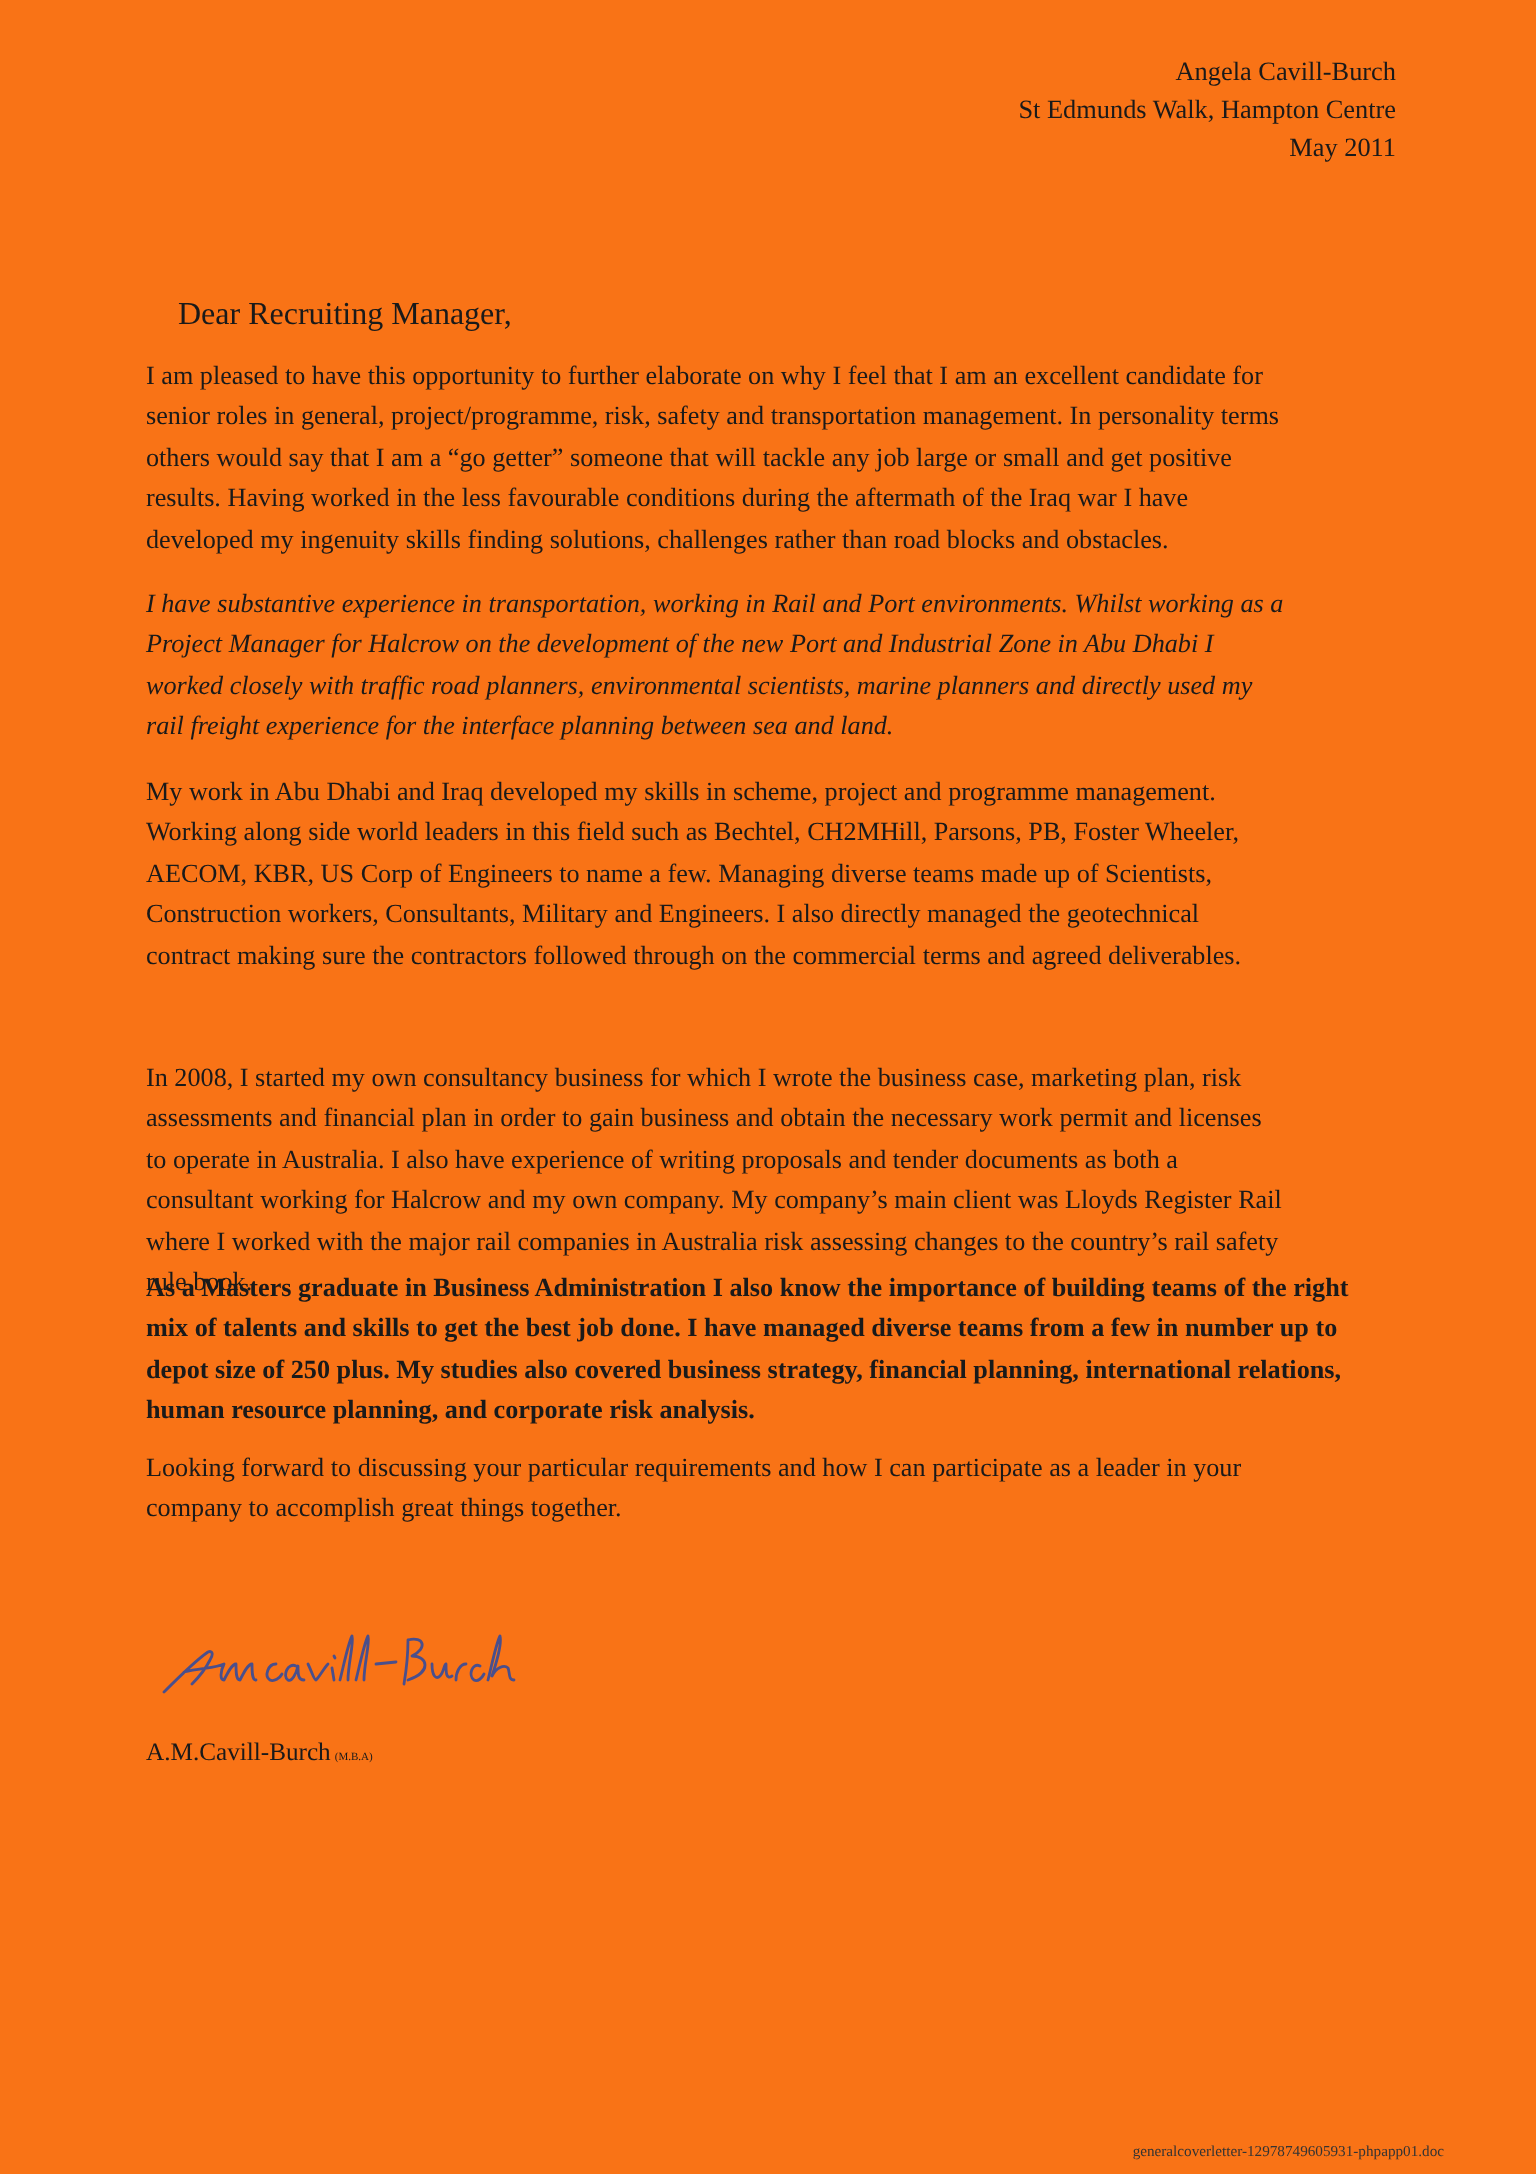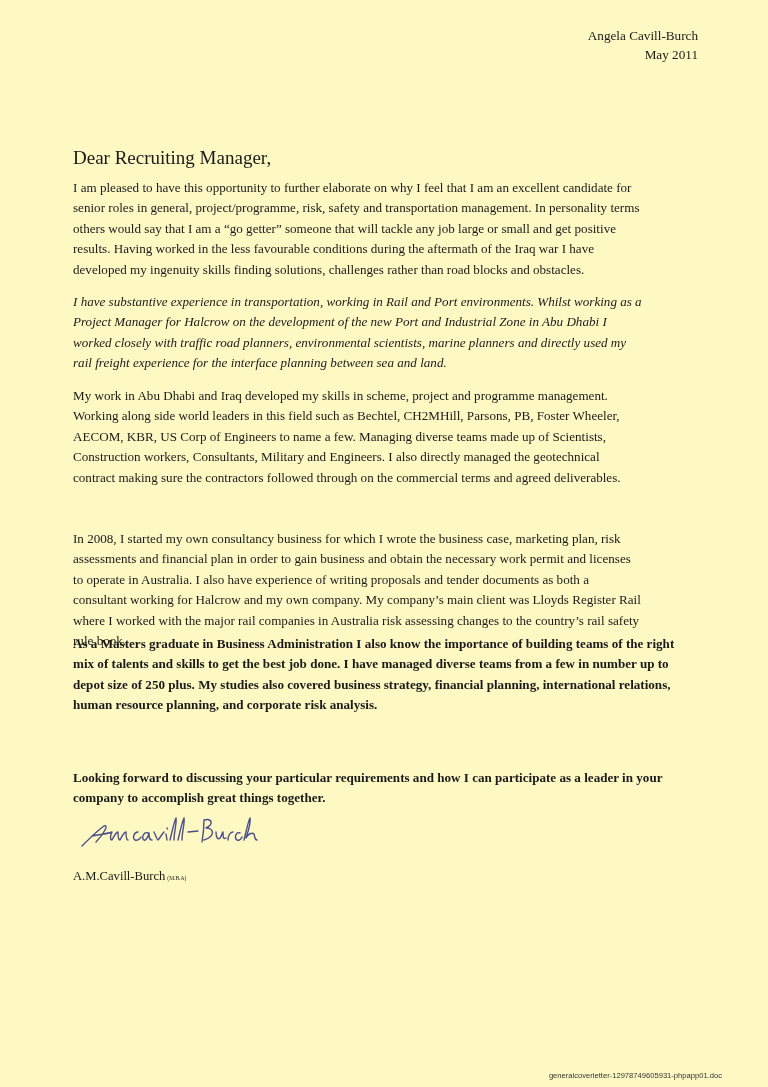--- a/index.html
+++ b/index.html
@@ -13,57 +13,57 @@
       position: relative;
       overflow: hidden;
       font-family: "Liberation Serif", "DejaVu Serif", serif;
       color: #1a1a1a;
     }
     .page {
       position: absolute;
       left: 0; top: 0;
       width: 768px;
       height: 1087px;
-      background: #fef9c3;
+      background: #f97316;
     }
     .address {
       position: absolute;
       right: 70px;
       top: 26px;
       text-align: right;
       font-size: 13.2px;
       line-height: 19.2px;
     }
     .address div { white-space: nowrap; }
     .salutation {
       position: absolute;
-      left: 73px;
+      left: 89px;
       top: 148px;
-      font-size: 19px;
+      font-size: 16px;
       line-height: 19px;
     }
     .body-text {
       position: absolute;
       left: 73px;
       width: 640px;
       font-size: 13.1px;
       line-height: 20.4px;
     }
     .para {
       margin: 0;
       position: absolute;
       left: 0;
       width: 640px;
     }
     .p1 { top: 178px; }
     .p2 { top: 292px; font-style: italic; }
     .p3 { top: 386px; }
     .p4 { top: 504px; margin-top: 25px; }
     .p5 { top: 634px; font-weight: bold; }
-    .p6 { top: 768px; font-weight: bold; }
+    .p6 { top: 724px; }
     .para-inner {
       white-space: pre-line;
     }
     .signature {
       position: absolute;
       left: 80px;
       top: 812px;
       width: 180px;
       height: 40px;
     }
@@ -77,33 +77,34 @@
     }
     .signer .credential {
       font-size: 5.5px;
       vertical-align: baseline;
       margin-left: 2px;
     }
     .footer-file {
       position: absolute;
       right: 46px;
       top: 1071px;
-      font-family: Liberation Sans, sans-serif;
+      font-family: Liberation Serif, serif;
       font-size: 7.6px;
       color: #333;
       white-space: nowrap;
     }
   </style>
 </head>
 <body>
 
 <div class="page">
 
   <div class="address">
     <div>Angela Cavill-Burch</div>
+    <div>St Edmunds Walk, Hampton Centre</div>
     <div>May  2011</div>
   </div>
 
   <div class="salutation">Dear Recruiting Manager,</div>
 
   <div class="body-text">
     <p class="para p1"><span class="para-inner">I am pleased to have this opportunity to further elaborate on why I feel that I am an excellent candidate for
 senior roles in general, project/programme, risk, safety and transportation management. In personality terms
 others would say that I am a “go getter” someone that will tackle any job large or small and get positive
 results. Having worked in the less favourable conditions during the aftermath of the Iraq war I have

